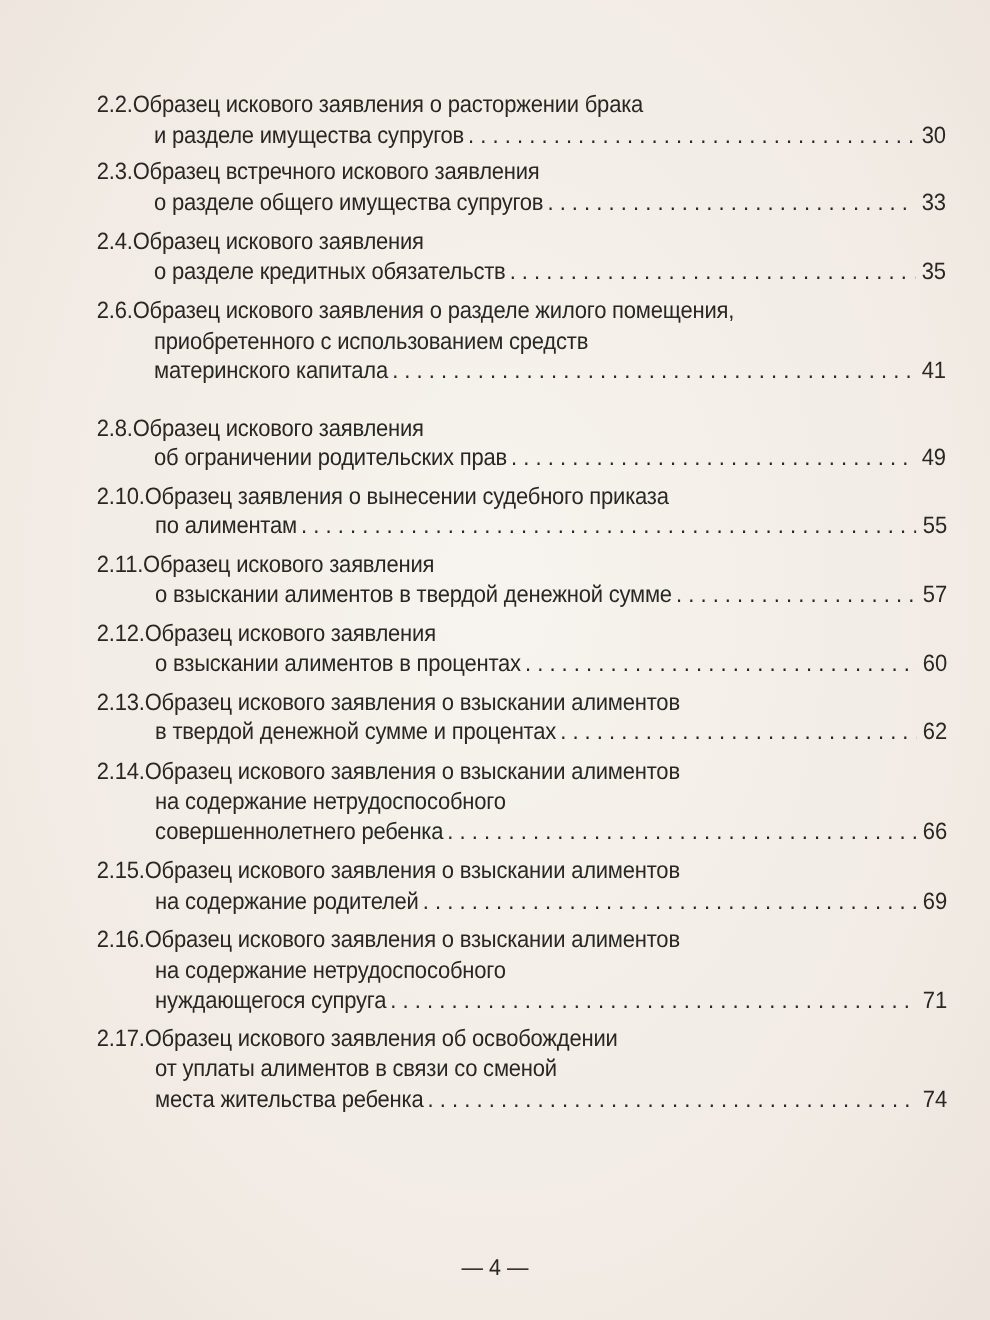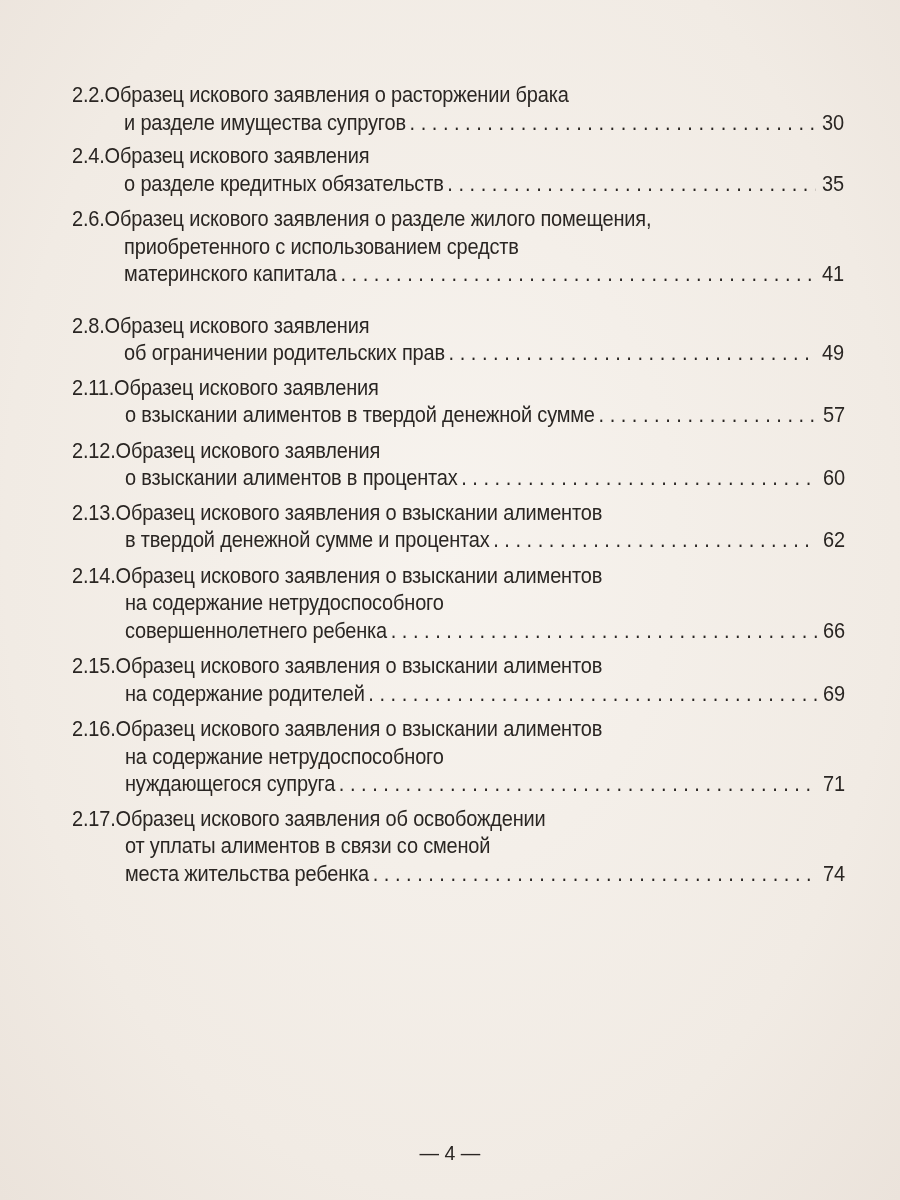--- a/index.html
+++ b/index.html
@@ -10,21 +10,21 @@
       color: #2a2623;
       position: relative;
       overflow: hidden;
     }
     .page {
       position: absolute; left: 0; top: 0; width: 900px; height: 1200px;
       background: radial-gradient(ellipse at 50% 45%, #f7f3ee 0%, #f1ebe4 70%, #ebe3db 100%);
     }
     .toc {
       position: absolute;
-      left: 72px; top: 82px; width: 720px;
+      left: 88px; top: 82px; width: 720px;
     }
     .entry { position: relative; margin-bottom: 8px; }
     .line {
       display: flex; align-items: flex-end;
       font-size: 21.5px; line-height: 27.5px;
       letter-spacing: -0.2px;
       transform: scaleX(0.93); transform-origin: left;
       width: 107.5%;
     }
     .num { display: inline-block; white-space: pre; }
@@ -58,20 +58,32 @@
           <span class="text">Образец искового заявления о расторжении брака</span>
         </div>
         <div class="line indent">
           <span class="text">и разделе имущества супругов</span>
           <span class="leader"></span>
           <span class="page-no">30</span>
         </div>
       </div>
       <div class="entry" style="margin-bottom: 8px;">
         <div class="line">
+          <span class="num">2.3.</span>
+          <span> </span>
+          <span class="text">Образец встречного искового заявления</span>
+        </div>
+        <div class="line indent">
+          <span class="text">о разделе общего имущества супругов</span>
+          <span class="leader"></span>
+          <span class="page-no">33</span>
+        </div>
+      </div>
+      <div class="entry" style="margin-bottom: 8px;">
+        <div class="line">
           <span class="num">2.4.</span>
           <span> </span>
           <span class="text">Образец искового заявления</span>
         </div>
         <div class="line indent">
           <span class="text">о разделе кредитных обязательств</span>
           <span class="leader"></span>
           <span class="page-no">35</span>
         </div>
       </div>
@@ -93,20 +105,32 @@
       <div class="entry" style="margin-bottom: 7px;">
         <div class="line">
           <span class="num">2.8.</span>
           <span> </span>
           <span class="text">Образец искового заявления</span>
         </div>
         <div class="line indent">
           <span class="text">об ограничении родительских прав</span>
           <span class="leader"></span>
           <span class="page-no">49</span>
+        </div>
+      </div>
+      <div class="entry" style="margin-bottom: 7px;">
+        <div class="line">
+          <span class="num">2.10.</span>
+          <span> </span>
+          <span class="text">Образец заявления о вынесении судебного приказа</span>
+        </div>
+        <div class="line indent-wide" style="padding-left: 57px;">
+          <span class="text">по алиментам</span>
+          <span class="leader"></span>
+          <span class="page-no">55</span>
         </div>
       </div>
       <div class="entry" style="margin-bottom: 8px;">
         <div class="line">
           <span class="num">2.11.</span>
           <span> </span>
           <span class="text">Образец искового заявления</span>
         </div>
         <div class="line indent-wide" style="padding-left: 57px;">
           <span class="text">о взыскании алиментов в твердой денежной сумме</span>

